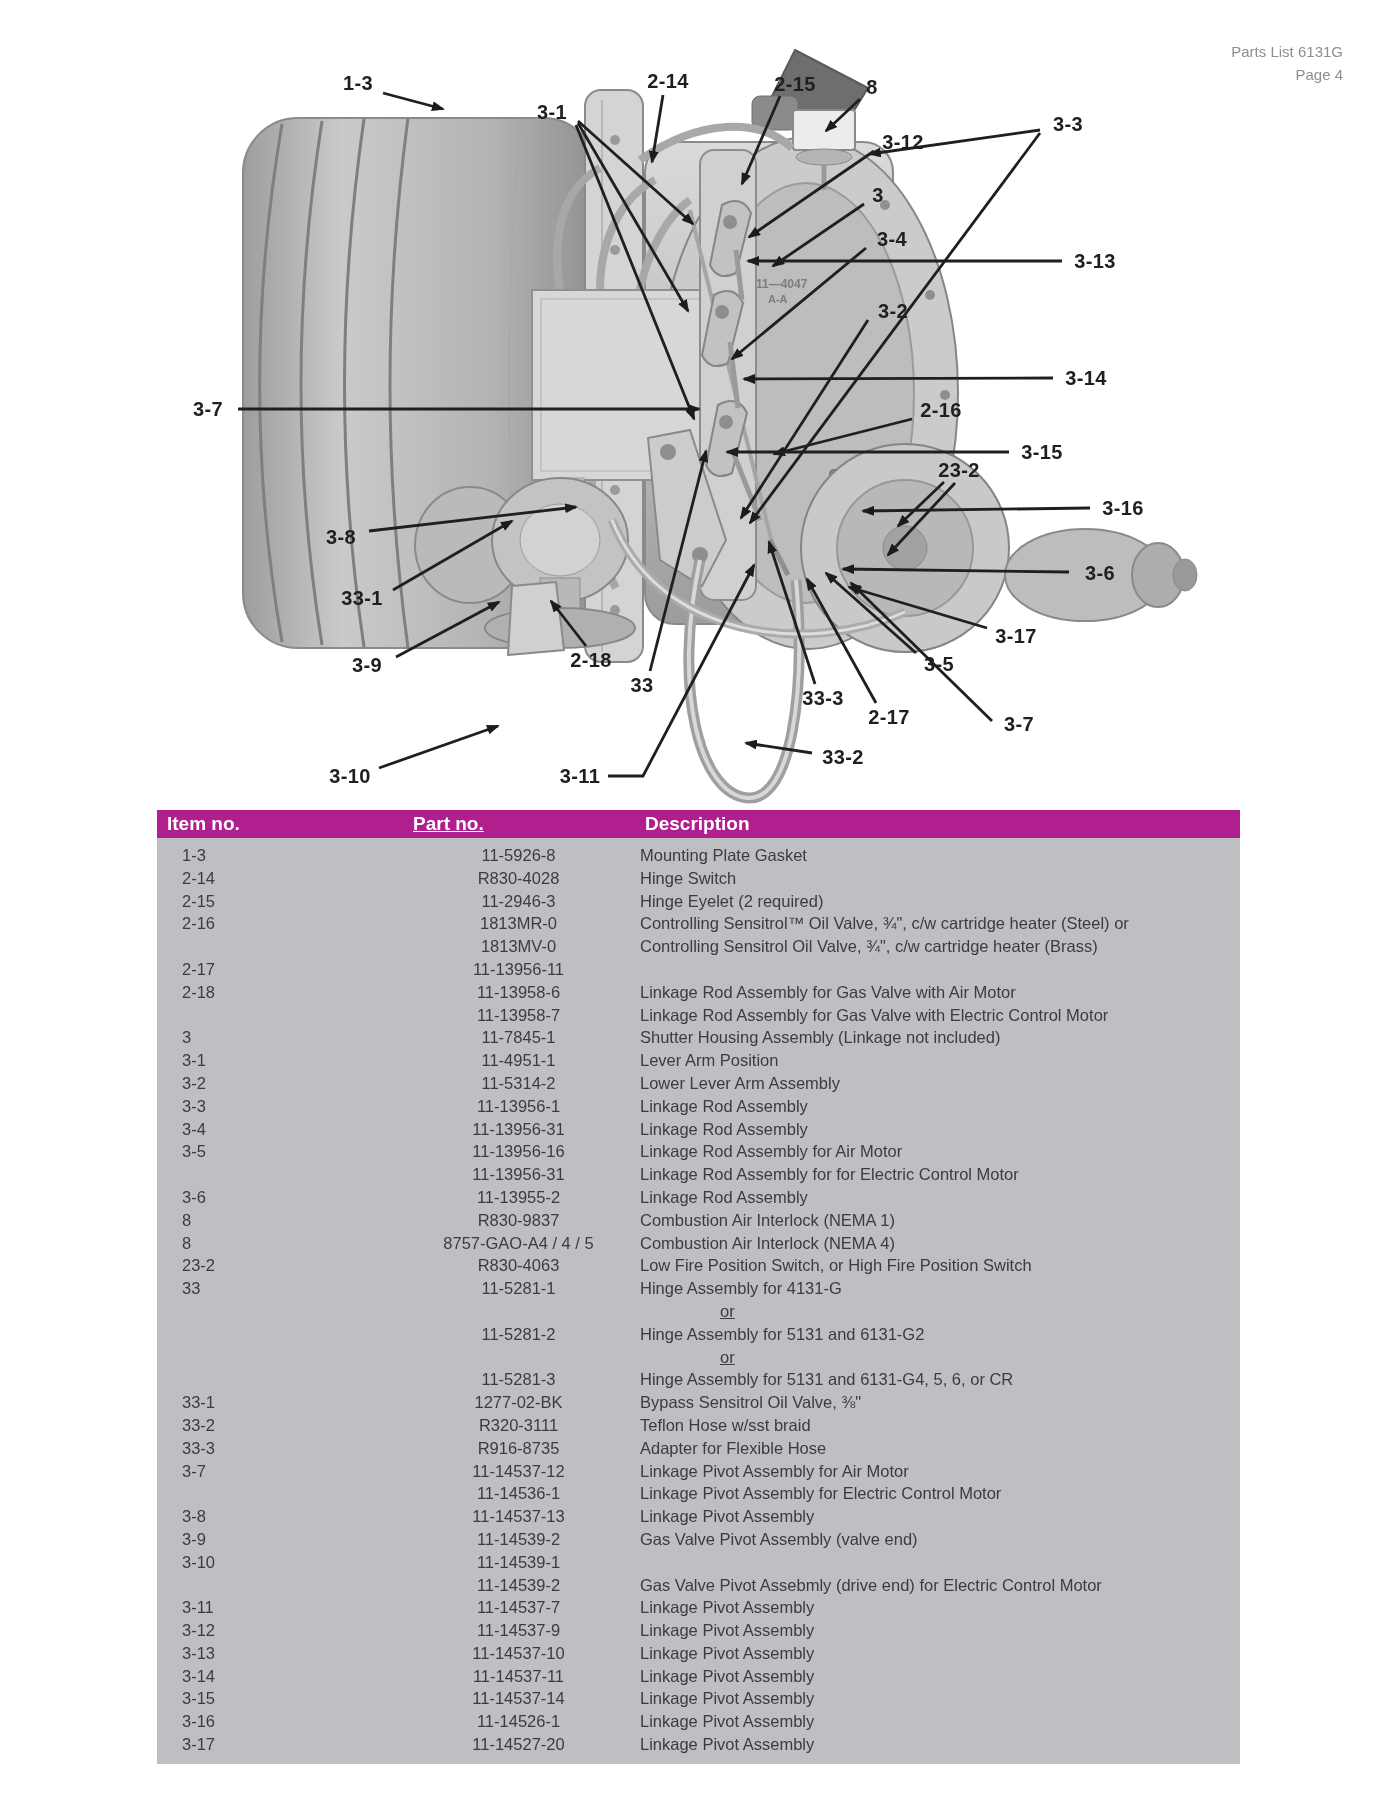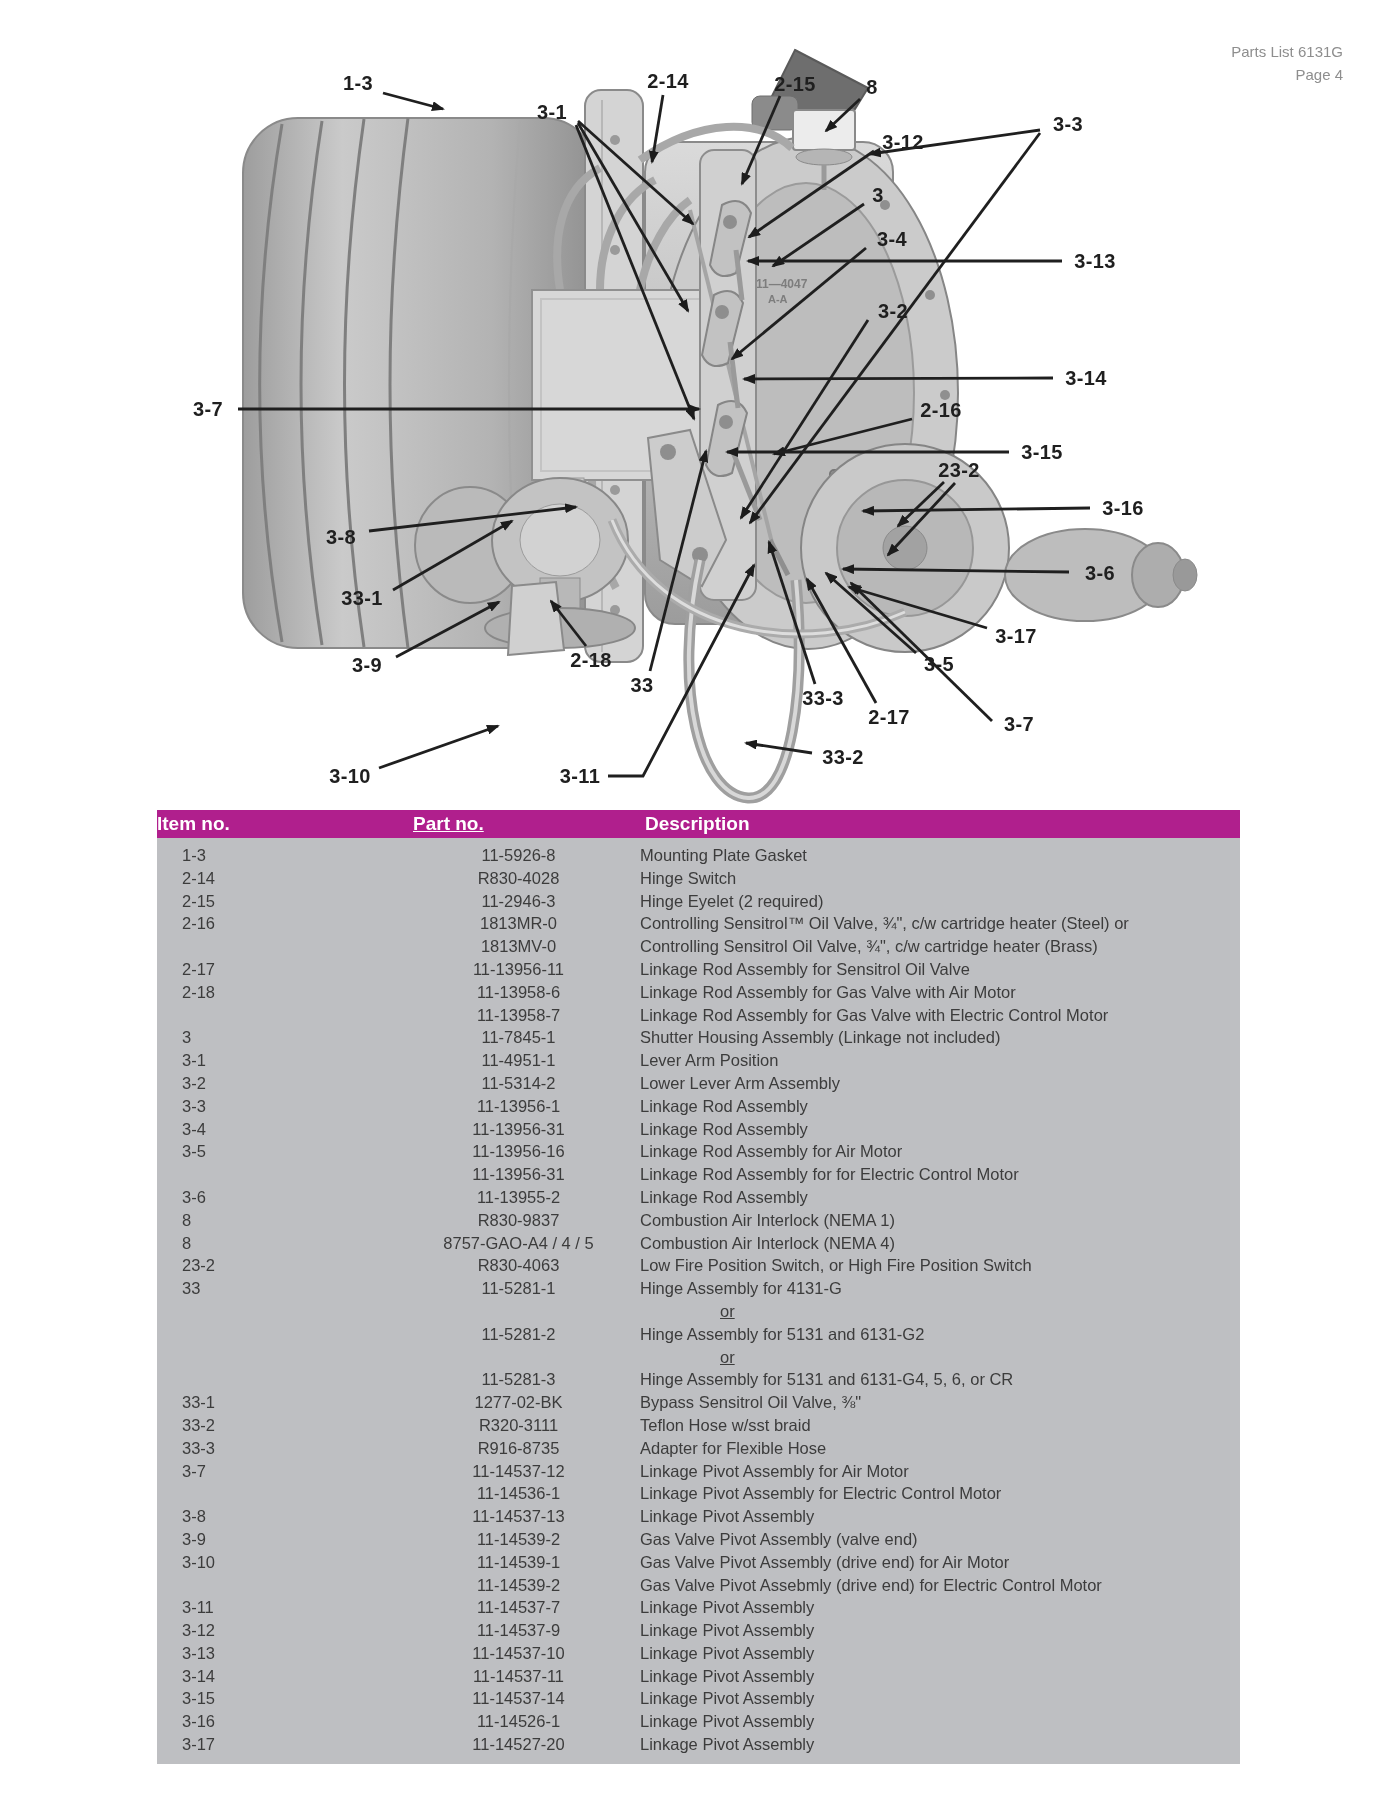--- a/index.html
+++ b/index.html
@@ -30,21 +30,21 @@
   }
   .leader{fill:none;stroke:var(--callout,#1f1f1f);stroke-width:2.8;}
   
   .parts-table{position:absolute;left:157px;top:810px;width:1083px;}
   .thead{
     display:grid;grid-template-columns:240px 240px 1fr;
     background:var(--accent,#b01f8d);
     height:28px;line-height:28px;
     color:#ffffff;font-weight:700;font-size:19px;
   }
-  .thead .c1{}
+  .thead .c1{padding-left:10px;}
   .thead .c2{padding-left:16px;text-decoration:underline;}
   .thead .c3{padding-left:8px;}
   .tbody{
     background:var(--tablebg,#bebfc2);
     padding-top:6px;
     padding-bottom:8px;
   }
   .trow{
     display:grid;grid-template-columns:240px 240px 1fr;
     height:22.8px;line-height:22.8px;
@@ -302,21 +302,20 @@
           <span class="c3">Controlling Sensitrol™ Oil Valve, ¾", c/w cartridge heater (Steel) or</span>
         </div>
         <div class="trow">
           <span class="c1"></span>
           <span class="c2">1813MV-0</span>
           <span class="c3">Controlling Sensitrol Oil Valve, ¾", c/w cartridge heater (Brass)</span>
         </div>
         <div class="trow">
           <span class="c1">2-17</span>
           <span class="c2">11-13956-11</span>
-          <span class="c3">Linkage Rod Assembly for Sensitrol Oil Valve</span>
         </div>
         <div class="trow">
           <span class="c1">2-18</span>
           <span class="c2">11-13958-6</span>
           <span class="c3">Linkage Rod Assembly for Gas Valve with Air Motor</span>
         </div>
         <div class="trow">
           <span class="c1"></span>
           <span class="c2">11-13958-7</span>
           <span class="c3">Linkage Rod Assembly for Gas Valve with Electric Control Motor</span>
@@ -428,21 +427,20 @@
           <span class="c3">Linkage Pivot Assembly</span>
         </div>
         <div class="trow">
           <span class="c1">3-9</span>
           <span class="c2">11-14539-2</span>
           <span class="c3">Gas Valve Pivot Assembly (valve end)</span>
         </div>
         <div class="trow">
           <span class="c1">3-10</span>
           <span class="c2">11-14539-1</span>
-          <span class="c3">Gas Valve Pivot Assembly (drive end) for Air Motor</span>
         </div>
         <div class="trow">
           <span class="c1"></span>
           <span class="c2">11-14539-2</span>
           <span class="c3">Gas Valve Pivot Assebmly (drive end) for Electric Control Motor</span>
         </div>
         <div class="trow">
           <span class="c1">3-11</span>
           <span class="c2">11-14537-7</span>
           <span class="c3">Linkage Pivot Assembly</span>

